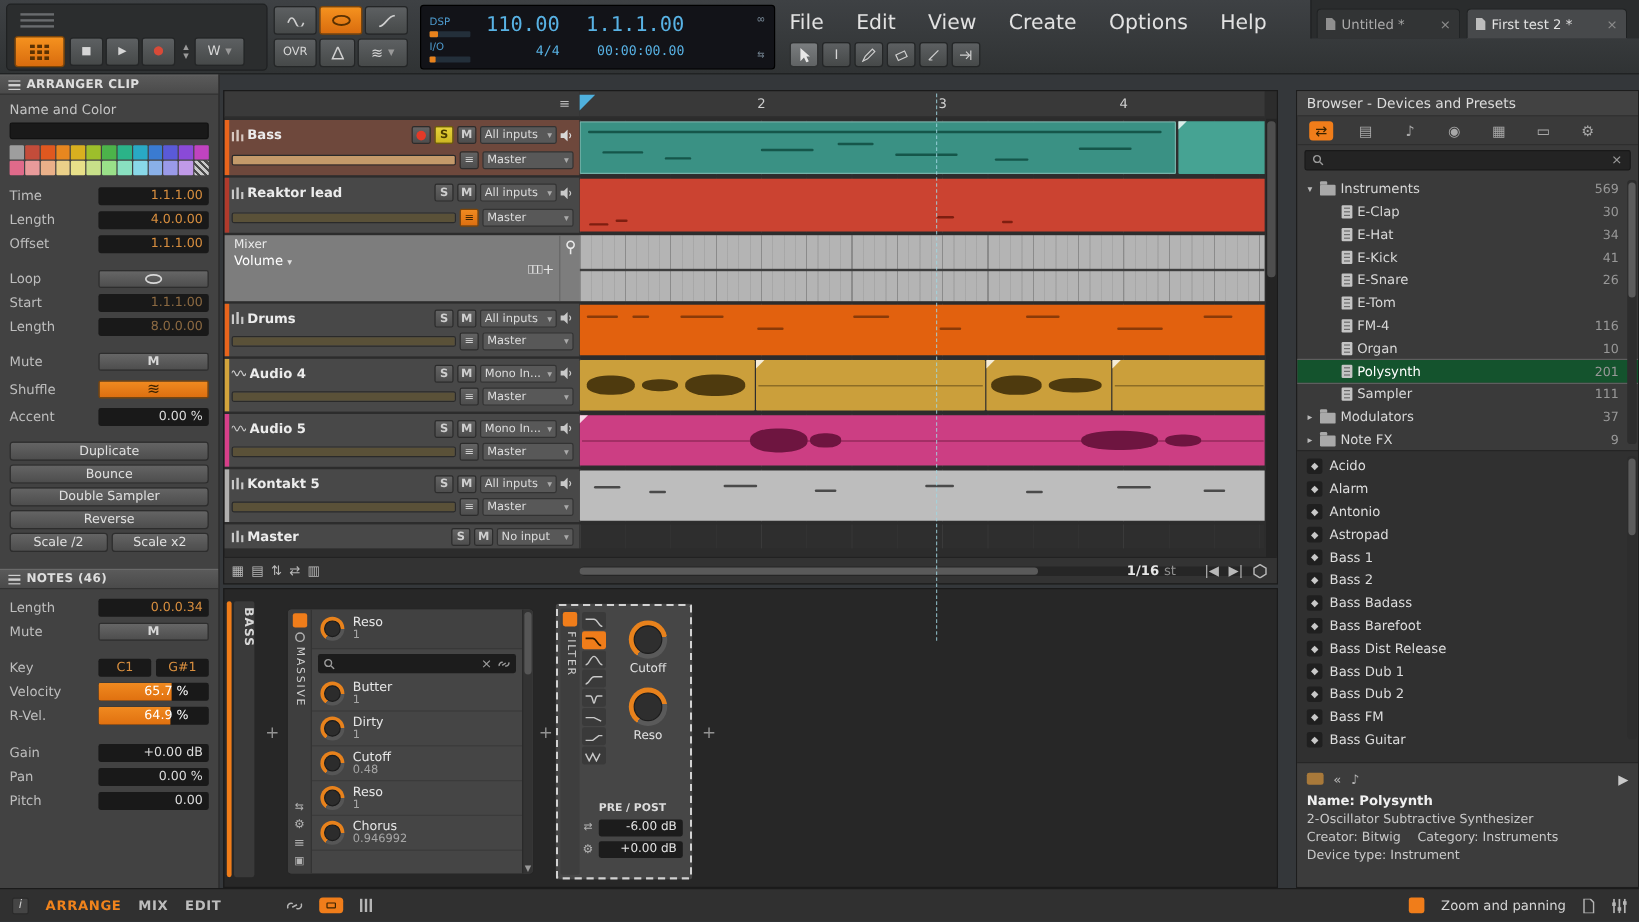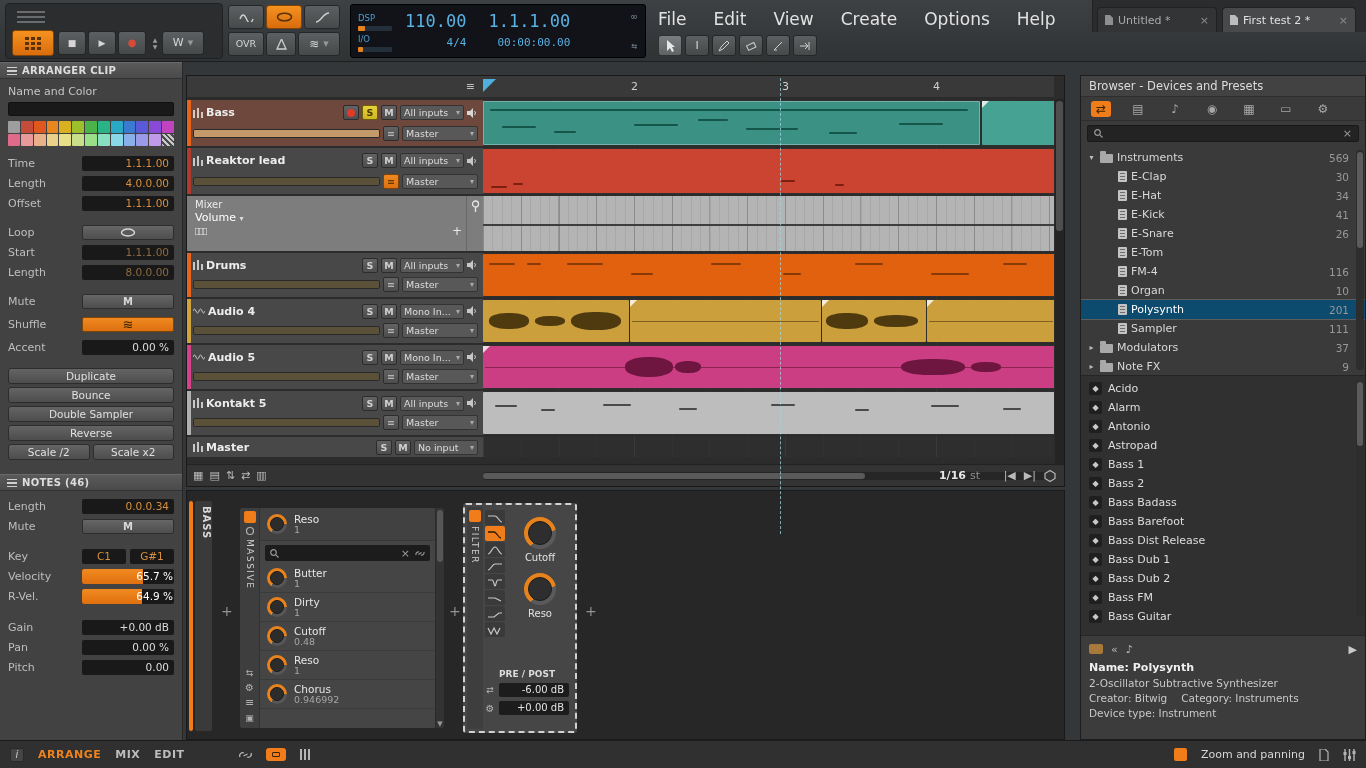--- a/index.html
+++ b/index.html
@@ -39,21 +39,21 @@
 .ninput{margin:2px 8px 0;height:14px;background:#191919;border:1px solid #111;border-radius:2px}
 .palette{margin:5px 8px 0;display:grid;grid-template-columns:repeat(13,1fr);gap:1px}
 .sw{height:12px;border-radius:1px}
 .sw.striped{background:repeating-linear-gradient(45deg,#c9c9c9 0 2px,#4a4a4a 2px 4px)}
 .irow{display:flex;align-items:center;height:20px;padding:0 8px}
 .irow .lb{flex:1;color:#bebebe;font-size:11px}
 .vbox{width:92px;height:15px;background:#191919;border-radius:2px;font-size:10.5px;line-height:15px;text-align:right;padding:0 5px;color:#d98f3f}
 .vbox.dim{color:#8c6a42}.vbox.wht{color:#dcdcdc}
 .vbox.bar{position:relative;overflow:hidden;color:#fff;padding:0}
 .vbox.bar i{position:absolute;left:0;top:0;bottom:0;background:linear-gradient(#f08a20,#e0700f)}
-.vbox.bar b{position:relative;display:block;font-weight:normal;padding:0 1px;text-align:right}
+.vbox.bar b{position:relative;display:block;font-weight:normal;padding:0 17px;text-align:right}
 .bbtn{width:92px;height:15px;border-radius:2px;background:linear-gradient(#666,#4e4e4e);border:1px solid #2e2e2e;color:#d8d8d8;font-size:10px;font-weight:bold;text-align:center;line-height:13px;display:flex;align-items:center;justify-content:center}
 .bbtn.orange{background:linear-gradient(#f08a20,#dd6f10);border-color:#7e4507;color:#3c2301}
 .kwrap{width:92px;display:flex;gap:4px}
 .kv{flex:1;height:15px;background:#191919;border-radius:2px;color:#d98f3f;font-size:10.5px;line-height:15px;text-align:center}
 .wbtn{display:block;margin:3px 8px 0;height:16px;background:linear-gradient(#646464,#4d4d4d);border:1px solid #2d2d2d;border-radius:3px;color:#e0e0e0;font-size:10.5px;text-align:center;line-height:14px}
 .half{display:flex;gap:3px;margin:3px 8px 0}
 .half .wbtn{flex:1;margin:0}
 .hlines{width:10px;height:8px;border-top:1.5px solid #cfcfcf;border-bottom:1.5px solid #cfcfcf;position:relative}
 .hlines:after{content:"";position:absolute;left:0;right:0;top:2.5px;height:1.5px;background:#cfcfcf}
 
@@ -83,21 +83,21 @@
 .mtr i{display:block;height:100%;background:#5a5138}
 .lane{flex:1;position:relative;overflow:hidden;background:repeating-linear-gradient(90deg,rgba(255,255,255,.04) 0 1px,transparent 1px 151px),repeating-linear-gradient(90deg,rgba(255,255,255,.018) 0 1px,transparent 1px 37.75px),#2e2e2e}
 .lane.light{background:repeating-linear-gradient(90deg,rgba(0,0,0,.17) 0 1px,transparent 1px 37.75px),repeating-linear-gradient(90deg,rgba(0,0,0,.07) 0 1px,transparent 1px 9.44px),#b4b4b4}
 .clip{position:absolute;top:1px;bottom:1px;border-radius:1px}
 .nd{position:absolute;height:2px;border-radius:1px}
 .wv{position:absolute;border-radius:45%}
 .zline{position:absolute;left:2px;right:2px;top:50%;height:1px;background:rgba(50,35,8,.5)}
 .fold{position:absolute;top:0;left:0;width:0;height:0;border-top:7px solid rgba(255,255,255,.8);border-right:7px solid transparent}
 .aline{position:absolute;left:0;right:0;top:28px;height:2px;background:#3e3e3e}
 .ahdr{width:296px;background:#7d7d7d;display:flex;overflow:hidden}
-.ahmain{flex:1;display:flex;flex-direction:column;padding:3px 4px 2px 8px}
+.ahmain{flex:1;display:flex;flex-direction:row;justify-content:space-between;padding:3px 4px 2px 8px}
 .ahside{width:17px;border-left:1px solid #676767;display:flex;flex-direction:column;align-items:center;padding-top:4px}
 .ahrow1{line-height:1.2}
 .ahtrk{font-size:10px;color:#ebebeb}
 .ahprm{font-size:11px;color:#fff}
 .ahbot{display:flex;align-items:center;justify-content:space-between;color:#e8e8e8}
 .cursorline{position:absolute;left:593px;top:2px;height:456px;border-left:1px dashed rgba(160,215,225,.75);z-index:40;pointer-events:none}
 .arscroll{position:absolute;right:0;top:23px;bottom:22px;width:9px;background:#242424}
 .arscroll i{position:absolute;left:1px;right:1px;top:2px;height:130px;background:#4e4e4e;border-radius:3px}
 .arbottom{position:absolute;left:0;right:0;bottom:0;height:22px;background:#333;border-top:1px solid #222;display:flex;align-items:center;padding:0 6px;gap:6px;color:#b9b9b9}
 .abico{font-size:11px}
@@ -148,21 +148,21 @@
 
 #browser{position:absolute;left:1080px;top:75px;width:286px;height:665px;background:#3a3a3a;border:1px solid #1d1d1d;display:flex;flex-direction:column}
 .btitle{height:21px;line-height:21px;padding:0 8px;color:#dcdcdc;font-size:11.5px;background:#424242;border-bottom:1px solid #2e2e2e}
 .btabs{height:24px;display:flex;align-items:center;gap:17px;padding:0 10px;border-bottom:1px solid #2e2e2e}
 .btab{color:#a8a8a8;font-size:12px;width:20px;text-align:center}
 .btab.act{background:#f07d1a;color:#3a2301;border-radius:3px;height:16px;line-height:16px}
 .bsearch{margin:4px 6px;height:17px;background:#232323;border:1px solid #191919;border-radius:2px;display:flex;align-items:center;padding:0 6px;gap:5px;color:#9a9a9a;flex:none}
 .bsearch .spf{flex:1}
 .btree{height:229px;overflow:hidden;position:relative;padding-top:2px}
 .trow{height:19px;display:flex;align-items:center;gap:4px;padding-right:16px;color:#d8d8d8;font-size:11px}
-.trow.sel{background:#0c4a6e;outline:1px solid #5e5e5e;color:#fff}
+.trow.sel{background:#14532d;outline:1px solid #5e5e5e;color:#fff}
 .caret{width:9px;color:#bbb;font-size:8px;text-align:center;flex:none}
 .fico{width:13px;height:9px;background:#a9a9a9;border-radius:1px;position:relative;flex:none;margin-top:2px}
 .fico:before{content:"";position:absolute;top:-3px;left:0;width:6px;height:3px;background:#a9a9a9;border-radius:1px 1px 0 0}
 .pico{width:9px;height:11px;background:#c4c4c4;border-radius:1px;position:relative;flex:none}
 .pico:before{content:"";position:absolute;left:2px;top:2px;right:2px;height:1px;background:#6c6c6c;box-shadow:0 3px 0 #6c6c6c,0 6px 0 #6c6c6c}
 .tl{flex:1;overflow:hidden;white-space:nowrap}
 .tc{color:#989898;font-size:10.5px}
 .bscrollv{position:absolute;right:1px;width:8px;background:#2d2d2d;border-radius:3px}
 .bscrollv i{position:absolute;left:1px;right:1px;background:#5c5c5c;border-radius:3px}
 .plist{flex:1;background:#303030;border-top:1px solid #252525;overflow:hidden;padding-top:3px;position:relative}

